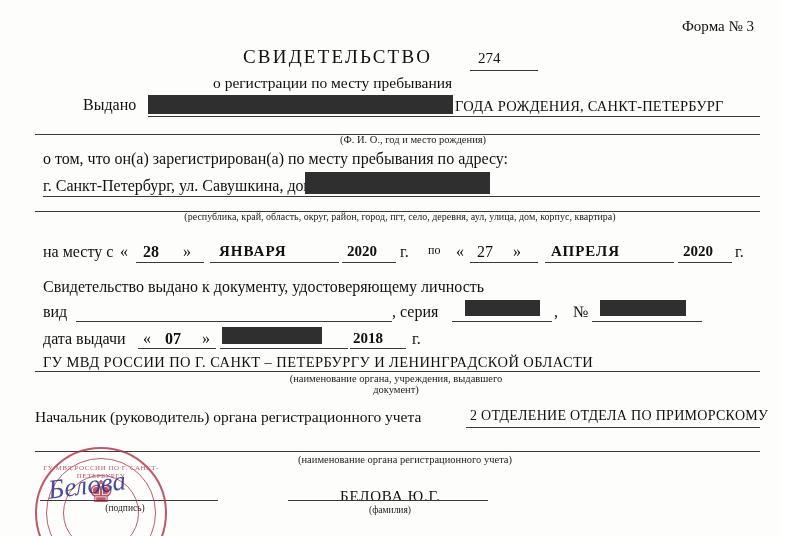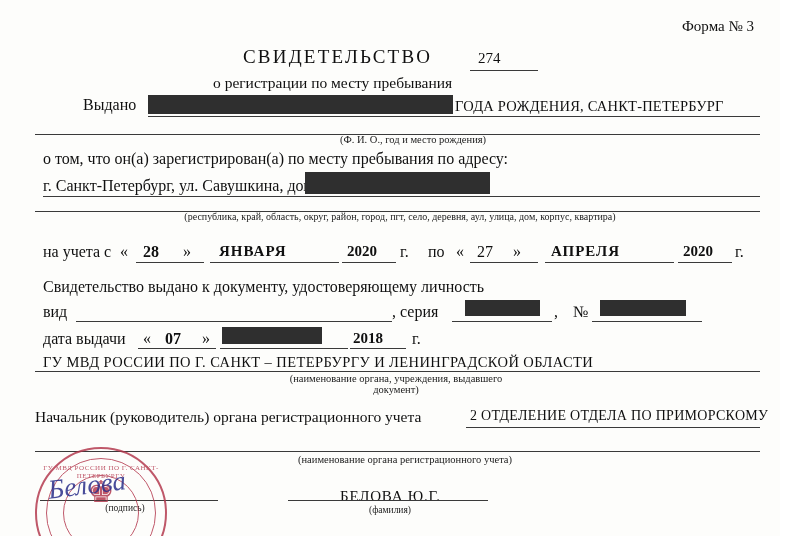--- a/index.html
+++ b/index.html
@@ -93,21 +93,21 @@
   }
   .cap2 { top: 211px; left: 180px; width: 440px; font-size: 10px;}
 
   .term-label { top: 243px; left: 43px; font-size: 16px; }
   .q1 { top: 243px; left: 120px; font-size: 16px; }
   .day1 { top: 243px; left: 143px; font-size: 16px; font-weight: bold; }
   .q2 { top: 243px; left: 183px; font-size: 16px; }
   .month1 { top: 243px; left: 219px; font-size: 15px; font-weight: bold; letter-spacing: 1px;}
   .year1 { top: 243px; left: 347px; font-size: 15px; font-weight: bold; }
   .g1 { top: 243px; left: 400px; font-size: 16px; }
-  .po { top: 243px; left: 428px; font-size: 16px; }
+  .po { top: 243px; left: 428px; font-size: 12px; }
   .q3 { top: 243px; left: 456px; font-size: 16px; }
   .day2 { top: 243px; left: 477px; font-size: 16px; font-weight: normal; }
   .q4 { top: 243px; left: 513px; font-size: 16px; }
   .month2 { top: 243px; left: 551px; font-size: 15px; font-weight: bold; letter-spacing: 1px;}
   .year2 { top: 243px; left: 683px; font-size: 15px; font-weight: bold; }
   .g2 { top: 243px; left: 735px; font-size: 16px; }
 
   .doc-line { top: 278px; left: 43px; font-size: 16px; }
   .vid-label { top: 303px; left: 43px; font-size: 16px; }
   .vid-value { top: 303px; left: 80px; font-size: 13.5px; letter-spacing: 0.6px; }
@@ -207,21 +207,21 @@
   <div class="line" style="left:35px; top:134px; width:725px;"></div>
   <div class="caption cap1">(Ф. И. О., год и место рождения)</div>
 
   <div class="txt row-otom">о том, что он(а) зарегистрирован(а) по месту пребывания по адресу:</div>
   <div class="txt addr">г. Санкт-Петербург, ул. Савушкина, дом</div>
   <div class="redact" style="left:305px; top:172px; width:185px; height:22px;"></div>
   <div class="line" style="left:43px; top:196px; width:717px;"></div>
   <div class="line" style="left:35px; top:211px; width:725px;"></div>
   <div class="caption cap2">(республика, край, область, округ, район, город, пгт, село, деревня, аул, улица, дом, корпус, квартира)</div>
 
-  <div class="txt term-label">на учета с</div>
+  <div class="txt term-label">на месту с</div>
   <div class="txt q1">«</div>
   <div class="txt day1">28</div>
   <div class="txt q2">»</div>
   <div class="line" style="left:136px; top:262px; width:68px;"></div>
   <div class="txt month1">ЯНВАРЯ</div>
   <div class="line" style="left:210px; top:262px; width:129px;"></div>
   <div class="txt year1">2020</div>
   <div class="line" style="left:342px; top:262px; width:54px;"></div>
   <div class="txt g1">г.</div>
   <div class="txt po">по</div>

